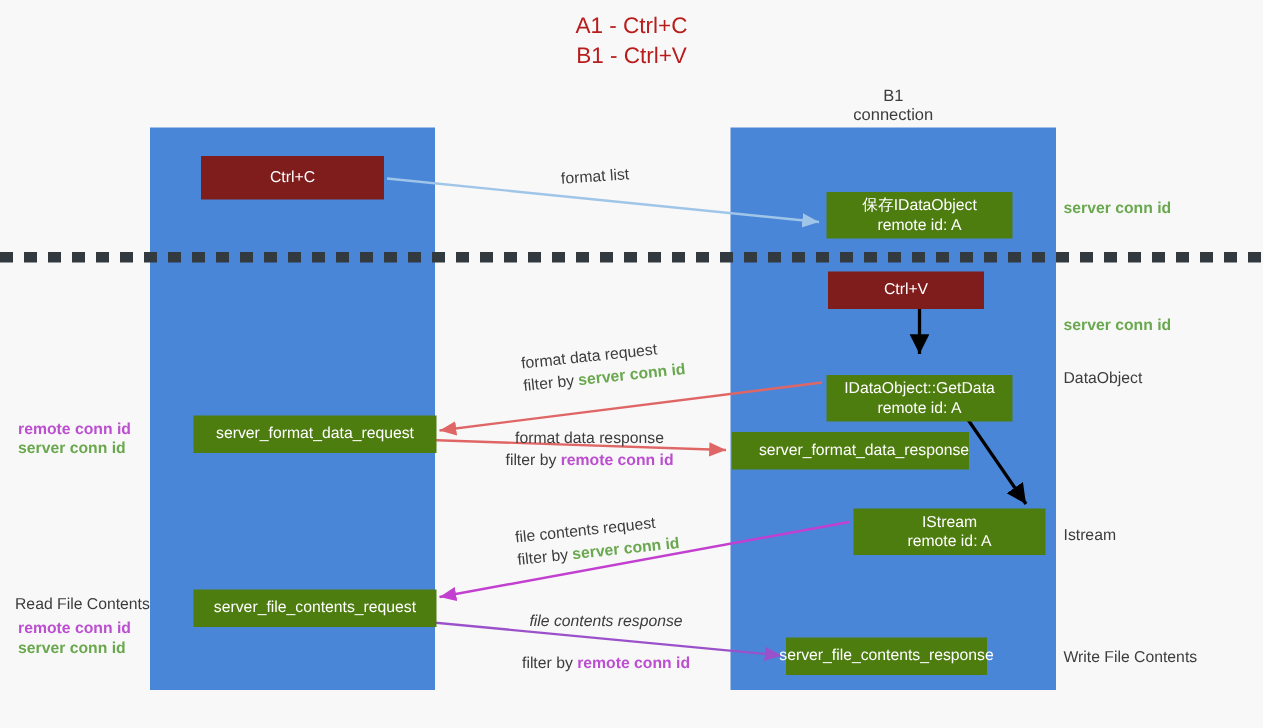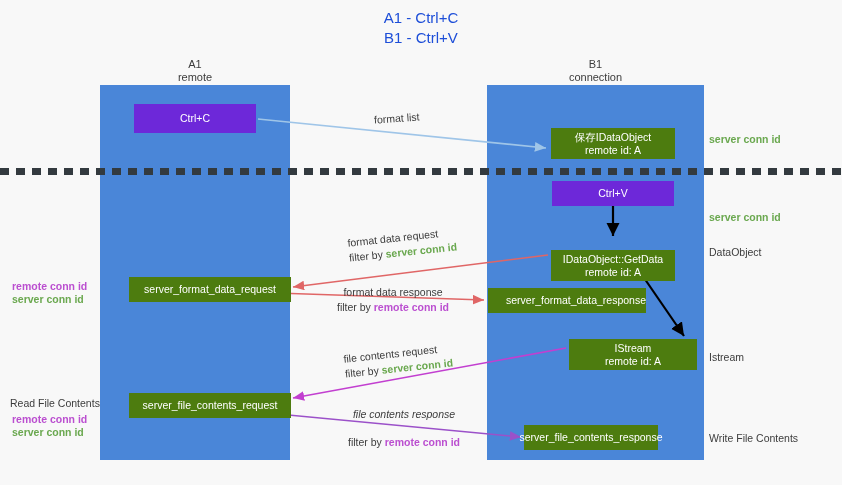--- a/index.html
+++ b/index.html
@@ -15,21 +15,21 @@
   }
   #stage { position: absolute; inset: 0; }
 
   
   .title {
     position: absolute;
     left: 0; right: 0; top: 8px;
     text-align: center;
     font-size: 15px;
     line-height: 20px;
-    color: #1d4ed8;
+    color: #b91c1c;
     white-space: pre;
   }
 
   
   .lane-head {
     position: absolute;
     text-align: center;
     font-size: 11px;
     line-height: 13px;
     color: #3c3c3c;
@@ -48,21 +48,21 @@
     box-sizing: border-box;
     display: flex;
     align-items: center;
     justify-content: center;
     text-align: center;
     color: #ffffff;
     font-size: 10.5px;
     line-height: 13px;
     white-space: pre;
   }
-  .box.green { background: #6d28d9; }
+  .box.green { background: #7f1d1d; }
   .box.orange { background: #4d7c0f; }
 
   
   .cap {
     position: absolute;
     font-size: 10.5px;
     line-height: 14px;
     white-space: pre;
   }
   .cap.green { color: #6aa84f; font-weight: bold; }
@@ -93,22 +93,20 @@
   }
 </style>
 </head>
 <body>
 
 <div id="stage">
 
   <div class="title">A1 - Ctrl+C
 B1 - Ctrl+V</div>
 
-  <div class="lane-head" style="left:100px; top:58px; width:190px;">A1
-remote</div>
   <div class="lane-head" style="left:487px; top:58px; width:217px;">B1
 connection</div>
 
   <div class="lane" style="left:100px; top:85px; width:190px; height:375px;"></div>
   <div class="lane" style="left:487px; top:85px; width:217px; height:375px;"></div>
 
   <svg id="wires" width="842" height="485" viewBox="0 0 842 485">
     <defs>
       <marker id="ah-blue" markerWidth="9" markerHeight="9" refX="7" refY="3" orient="auto" markerUnits="strokeWidth">
         <path d="M0,0 L7,3 L0,6 z" fill="#9fc5e8"></path>
@@ -146,21 +144,21 @@
 
   <div class="box green" style="left:134px; top:104px; width:122px; height:29px;">Ctrl+C</div>
 
   <div class="box orange" style="left:129px; top:277px; width:162px; height:25px;">server_format_data_request</div>
 
   <div class="box orange" style="left:129px; top:393px; width:162px; height:25px;">server_file_contents_request</div>
 
   <div class="box orange" style="left:551px; top:128px; width:124px; height:31px;">保存IDataObject
 remote id: A</div>
 
-  <div class="box green" style="left:552px; top:181px; width:122px; height:25px;">Ctrl+V</div>
+  <div class="box green" style="left:552px; top:181px; width:104px; height:25px;">Ctrl+V</div>
 
   <div class="box orange" style="left:551px; top:250px; width:124px; height:31px;">IDataObject::GetData
 remote id: A</div>
 
   <div class="box orange" style="left:488px; top:288px; width:158px; height:25px;padding-left:18px;">server_format_data_response</div>
 
   <div class="box orange" style="left:569px; top:339px; width:128px; height:31px;">IStream
 remote id: A</div>
 
   <div class="box orange" style="left:524px; top:425px; width:134px; height:25px;">server_file_contents_response</div>

